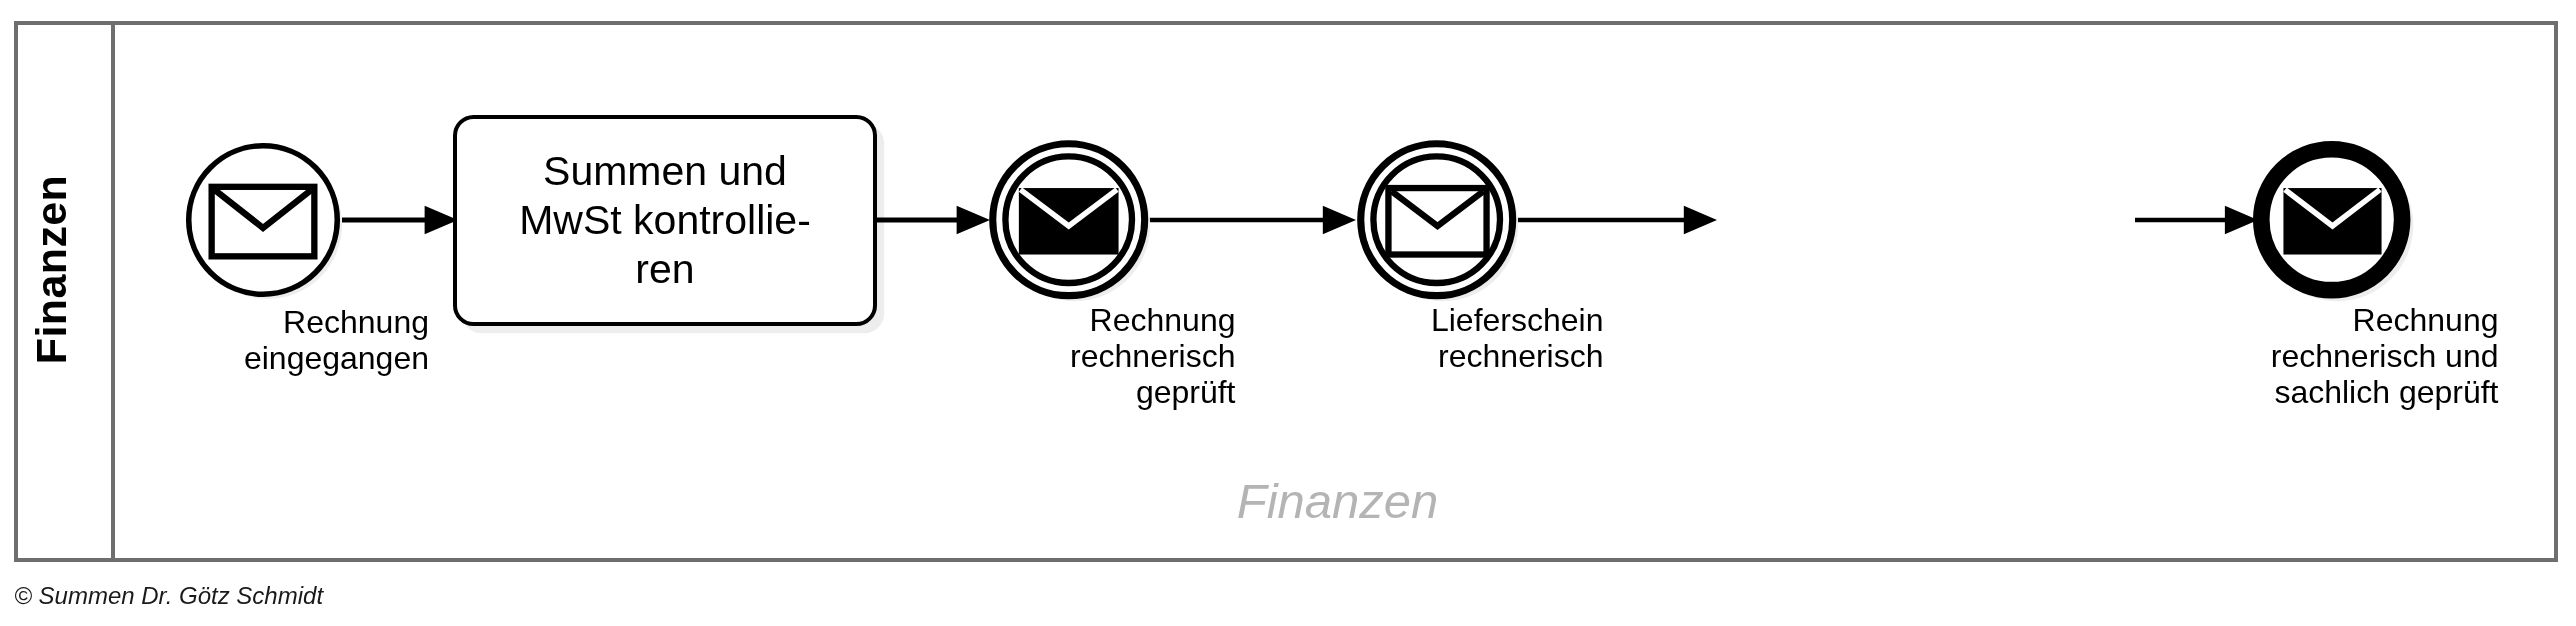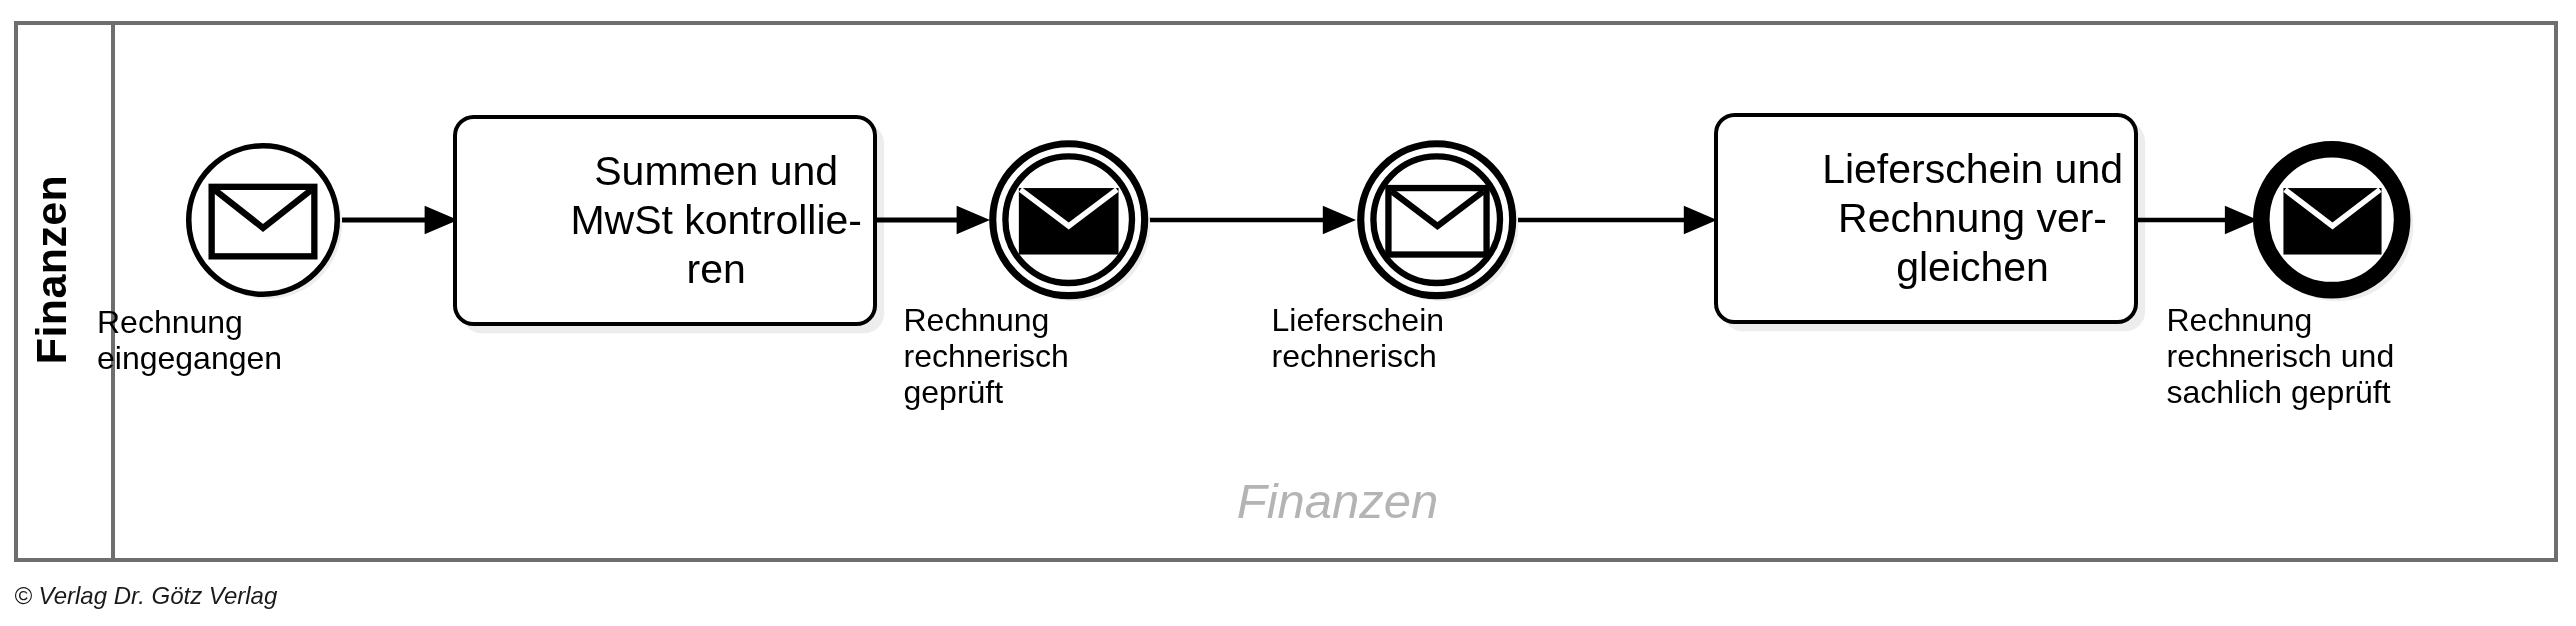--- a/index.html
+++ b/index.html
@@ -71,37 +71,37 @@
   .event svg {
     display: block;
     overflow: visible;
   }
   .event-label {
     position: absolute;
     top: 163px;
     left: 50%;
     transform: translateX(-50%);
     width: 332px;
-    text-align: left;
+    text-align: right;
     font-size: 32px;
     line-height: 36px;
     color: #000000;
     white-space: pre-line;
   }
 
   
   .task {
     position: absolute;
     box-sizing: border-box;
     background: #ffffff;
     border: 4px solid #000000;
     border-radius: 20.6px;
     display: flex;
     align-items: center;
-    justify-content: flex-end;
+    justify-content: center;
     box-shadow: 8px 8px 0 -0.8px rgba(0,0,0,0.07);
   }
   .task-label {
     font-size: 41px;
     line-height: 49px;
     text-align: center;
     color: #000000;
     white-space: pre-line;
     padding: 0 11px;
   }
@@ -215,36 +215,31 @@
       <circle cx="102" cy="102" r="80" fill="#ffffff" stroke="#000000" stroke-width="8"></circle>
       <g>
         <rect x="41" y="62" width="124" height="84" fill="#ffffff" stroke="#000000" stroke-width="8"></rect>
         <polyline points="45,66 103,110 161,66" fill="none" stroke="#000000" stroke-width="8"></polyline>
       </g>
     </svg>
     <div class="event-label">Lieferschein
 rechnerisch</div>
   </div>
 
-  <div class="task" style="left:1714px; top:113px; width:424px; height:211px;">
-    <div class="task-label">Lieferschein und
-Rechnung ver-
-gleichen</div>
-  </div>
 
   <div class="event" style="left:2251px; top:139px; width:163px; height:163px;">
     <svg width="163" height="163" viewBox="0 0 206 206">
       <ellipse cx="109" cy="109" rx="96" ry="96" fill="#ededed"></ellipse>
       <circle cx="102" cy="102" r="89" fill="#ffffff" stroke="#000000" stroke-width="21"></circle>
       <g>
         <rect x="41" y="62" width="124" height="84" fill="#000000"></rect>
         <polyline points="43,64 103,110 163,64" fill="none" stroke="#ffffff" stroke-width="7"></polyline>
       </g>
     </svg>
     <div class="event-label">Rechnung
 rechnerisch und
 sachlich geprüft</div>
   </div>
 
-  <div class="copyright">© Verlag Dr. Götz Verlag</div>
+  <div class="copyright">© Summen Dr. Götz Schmidt</div>
 
 </div>
 
 
 </body></html>

